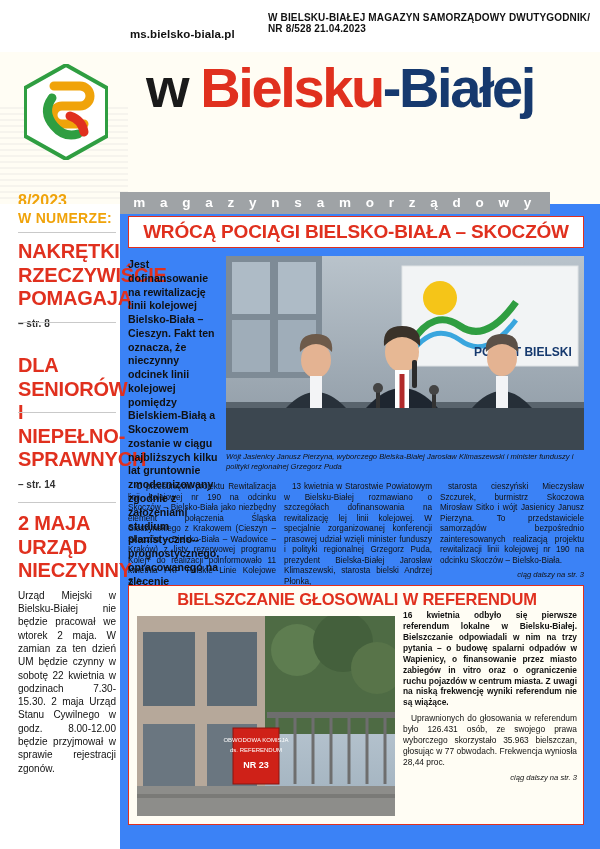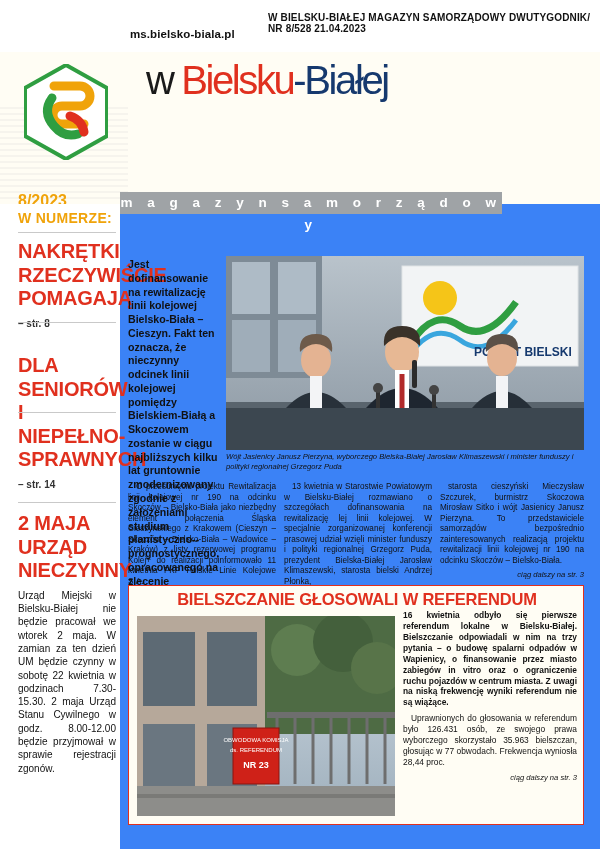--- a/index.html
+++ b/index.html
@@ -24,32 +24,32 @@
     position:absolute; left:268px; top:12px;
     font-size:10px; font-weight:bold; color:#111; letter-spacing:0.15px;
   }
 
   
   .masthead { position:absolute; left:0; top:52px; width:600px; height:152px; background:#fffdf4; }
   .logo { position:absolute; left:18px; top:10px; width:100px; height:104px; }
   .logo .pgon { position:absolute; left:6px; top:2px; width:84px; height:96px; }
   .masthead-title {
     position:absolute; left:146px; top:8px;
-    font-size:40px; font-weight:normal; letter-spacing:-2.4px;
+    font-size:56px; font-weight:bold; letter-spacing:-2.4px;
     color:#1a1a1a; line-height:1;
     white-space:nowrap;
   }
   .masthead-title .red { color:#e0301e; }
   .masthead-title .navy { color:#16396e; }
   .issue-no {
     position:absolute; left:18px; top:140px;
     font-size:16px; font-weight:bold; color:#f0a30a;
   }
   .subtitle-band {
-    position:absolute; left:120px; top:140px; width:382px; height:22px;
+    position:absolute; left:120px; top:140px; width:430px; height:22px;
     background:#9fa3a6;
     color:#ffffff; font-size:13.5px; font-weight:bold; letter-spacing:5.5px;
     text-align:center; line-height:22px;
   }
 
   
   .sidebar { position:absolute; left:0px; top:204px; width:120px; height:645px; background:#ffffff; }
   .sidebar-head {
     position:absolute; left:18px; top:6px;
     font-size:14px; font-weight:bold; color:#f0a30a; letter-spacing:0.3px;
@@ -175,20 +175,23 @@
 
 
     <div class="side-rule" style="top:298px;"></div>
 
     <div class="side-item" style="top:308px;">
       <div class="side-title">2 MAJA URZĄD NIECZYNNY</div>
       <div class="side-body">Urząd Miejski w Bielsku-Białej nie będzie pracował we wtorek 2 maja. W zamian za ten dzień UM będzie czynny w sobotę 22 kwietnia w godzinach 7.30-15.30. 2 maja Urząd Stanu Cywilnego w godz. 8.00-12.00 będzie przyjmował w sprawie rejestracji zgonów.</div>
     </div>
   </div>
 
+  <div class="lead-head">
+    <span>WRÓCĄ POCIĄGI BIELSKO-BIAŁA – SKOCZÓW</span>
+  </div>
 
   <div class="lead-intro">Jest dofinansowanie na rewitalizację linii kolejowej Bielsko-Biała – Cieszyn. Fakt ten oznacza, że nieczynny odcinek linii kolejowej pomiędzy Bielskiem-Białą a Skoczowem zostanie w ciągu najbliższych kilku lat gruntownie zmodernizowany zgodnie z założeniami studium planistyczno--prognostycznego, opracowanego na zlecenie Stowarzyszenia Aglomeracja Beskidzka.</div>
 
   <div class="lead-photo">
     <svg viewBox="0 0 358 194" preserveAspectRatio="none" style="width:100%;height:100%;">
       <defs>
         <linearGradient id="wallg" x1="0" y1="0" x2="0" y2="1">
           <stop offset="0" stop-color="#b9c3cb"></stop>
             <stop offset="1" stop-color="#8c98a3"></stop>
         </linearGradient>

